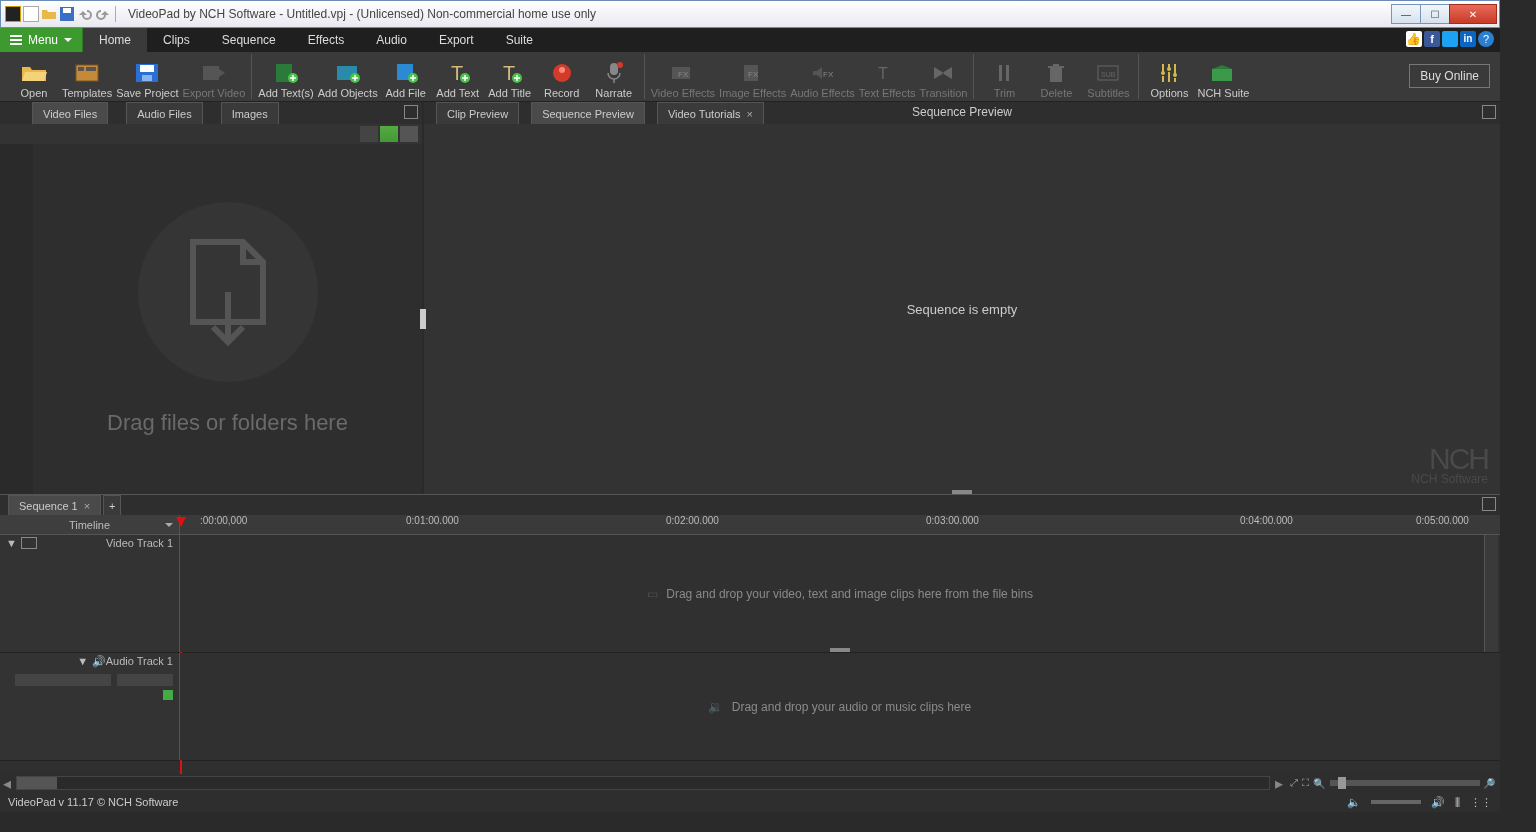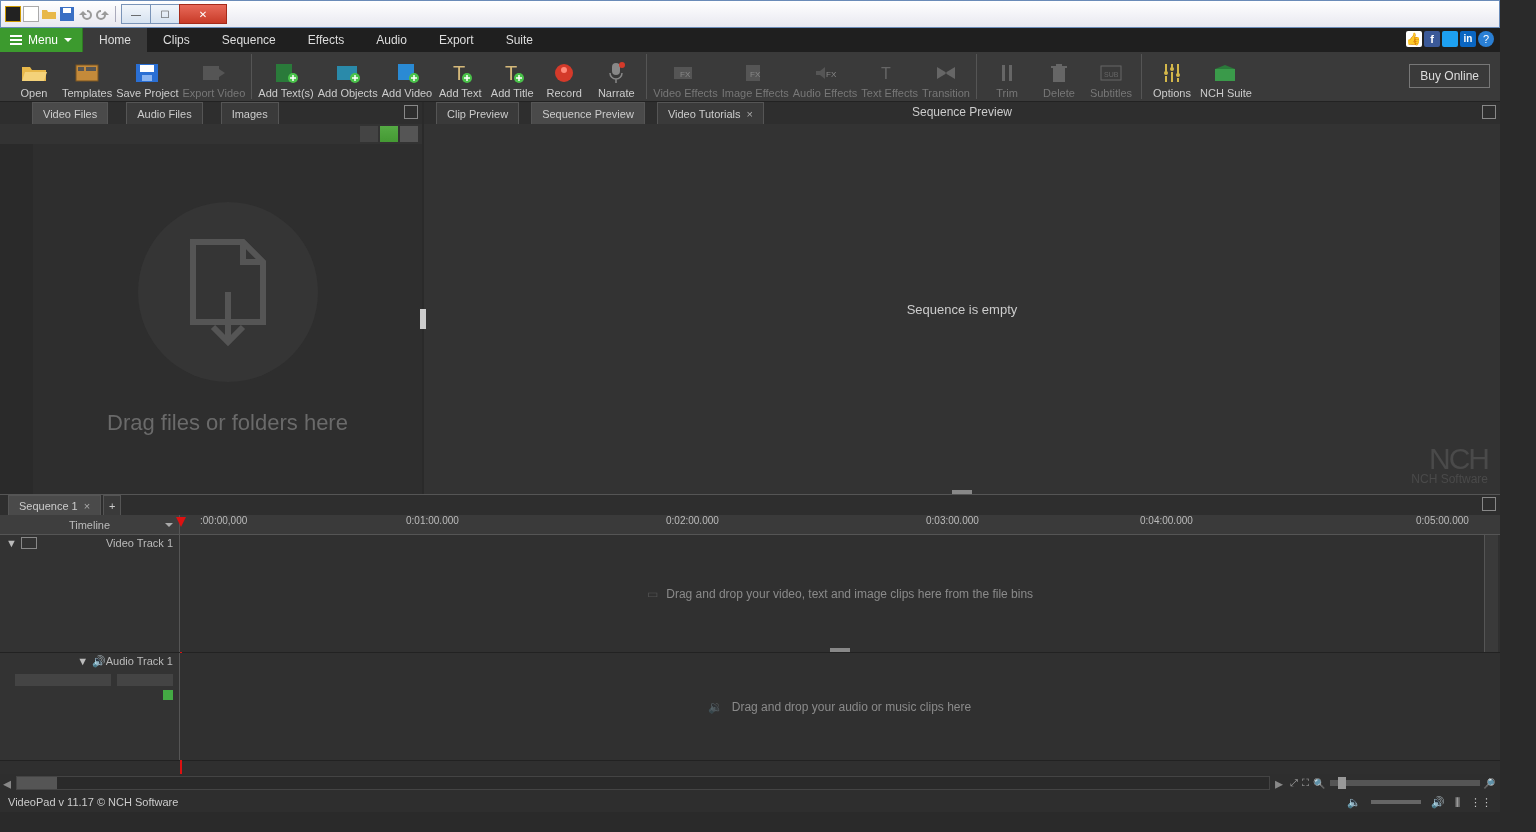--- a/index.html
+++ b/index.html
@@ -113,20 +113,21 @@
           <path d="M10 4a5 5 0 1 1-5 5H2l4-4 4 4H7a3 3 0 1 0 3-3z" fill="#9a9a9a"></path>
         </svg>
       </span>
     <span class="ico">
         <svg width="16" height="16">
           <path d="M6 4a5 5 0 1 0 5 5h3l-4-4-4 4h3a3 3 0 1 1-3-3z" fill="#9a9a9a"></path>
         </svg>
       </span>
     <span style="width:1px;height:16px;background:#aab;margin:0 2px"></span>
   </div>
+  <div class="title-text">VideoPad by NCH Software - Untitled.vpj - (Unlicensed) Non-commercial home use only</div>
   <div class="winbtns">
     <div class="winbtn">—</div>
     <div class="winbtn">☐</div>
     <div class="winbtn close">✕</div>
   </div>
 </div>
 
 <div class="menustrip">
   <div class="menu-btn">
     <span class="burger"></span>
@@ -226,21 +227,21 @@
         <div class="rlabel">Add Objects</div>
       </div>
     <div class="rbtn">
         <div class="ricon">
           <svg width="26" height="22">
             <rect x="4" y="2" width="16" height="16" fill="#2a8ad4"></rect>
             <circle cx="20" cy="16" r="5" fill="#4ac24a"></circle>
             <path d="M20 13v6M17 16h6" stroke="#fff" stroke-width="1.5"></path>
           </svg>
         </div>
-        <div class="rlabel">Add Video</div>
+        <div class="rlabel">Add File</div>
       </div>
     <div class="rbtn">
         <div class="ricon">
           <svg width="26" height="22">
             <text x="6" y="18" font-size="20" font-family="serif" fill="#d4b87a">T</text>
             <circle cx="20" cy="16" r="5" fill="#4ac24a"></circle>
             <path d="M20 13v6M17 16h6" stroke="#fff" stroke-width="1.5"></path>
           </svg>
         </div>
         <div class="rlabel">Add Text</div>
@@ -445,21 +446,21 @@
   <div class="ruler">
     <div class="tlhead">
       <span>Timeline</span>
       <span class="caret"></span>
     </div>
     <div class="ticks">
       <span class="tick" style="left:20px">:00:00,000</span>
       <span class="tick" style="left:226px">0:01:00.000</span>
       <span class="tick" style="left:486px">0:02:00.000</span>
       <span class="tick" style="left:746px">0:03:00.000</span>
-      <span class="tick" style="left:960px">0:04:00.000</span>
+      <span class="tick" style="left:1060px">0:04:00.000</span>
       <span class="tick" style="left:1236px">0:05:00.000</span>
     </div>
     <div class="playhead-flag" style="top:2px"></div>
   </div>
   <div class="tracks">
     <div class="playhead" style="top:0;bottom:0"></div>
     <div class="track video">
       <div class="thead">
         <span style="float:left">▼</span>
         <span style="float:left;margin-left:4px;width:16px;height:12px;border:1px solid #888;display:inline-block"></span>

